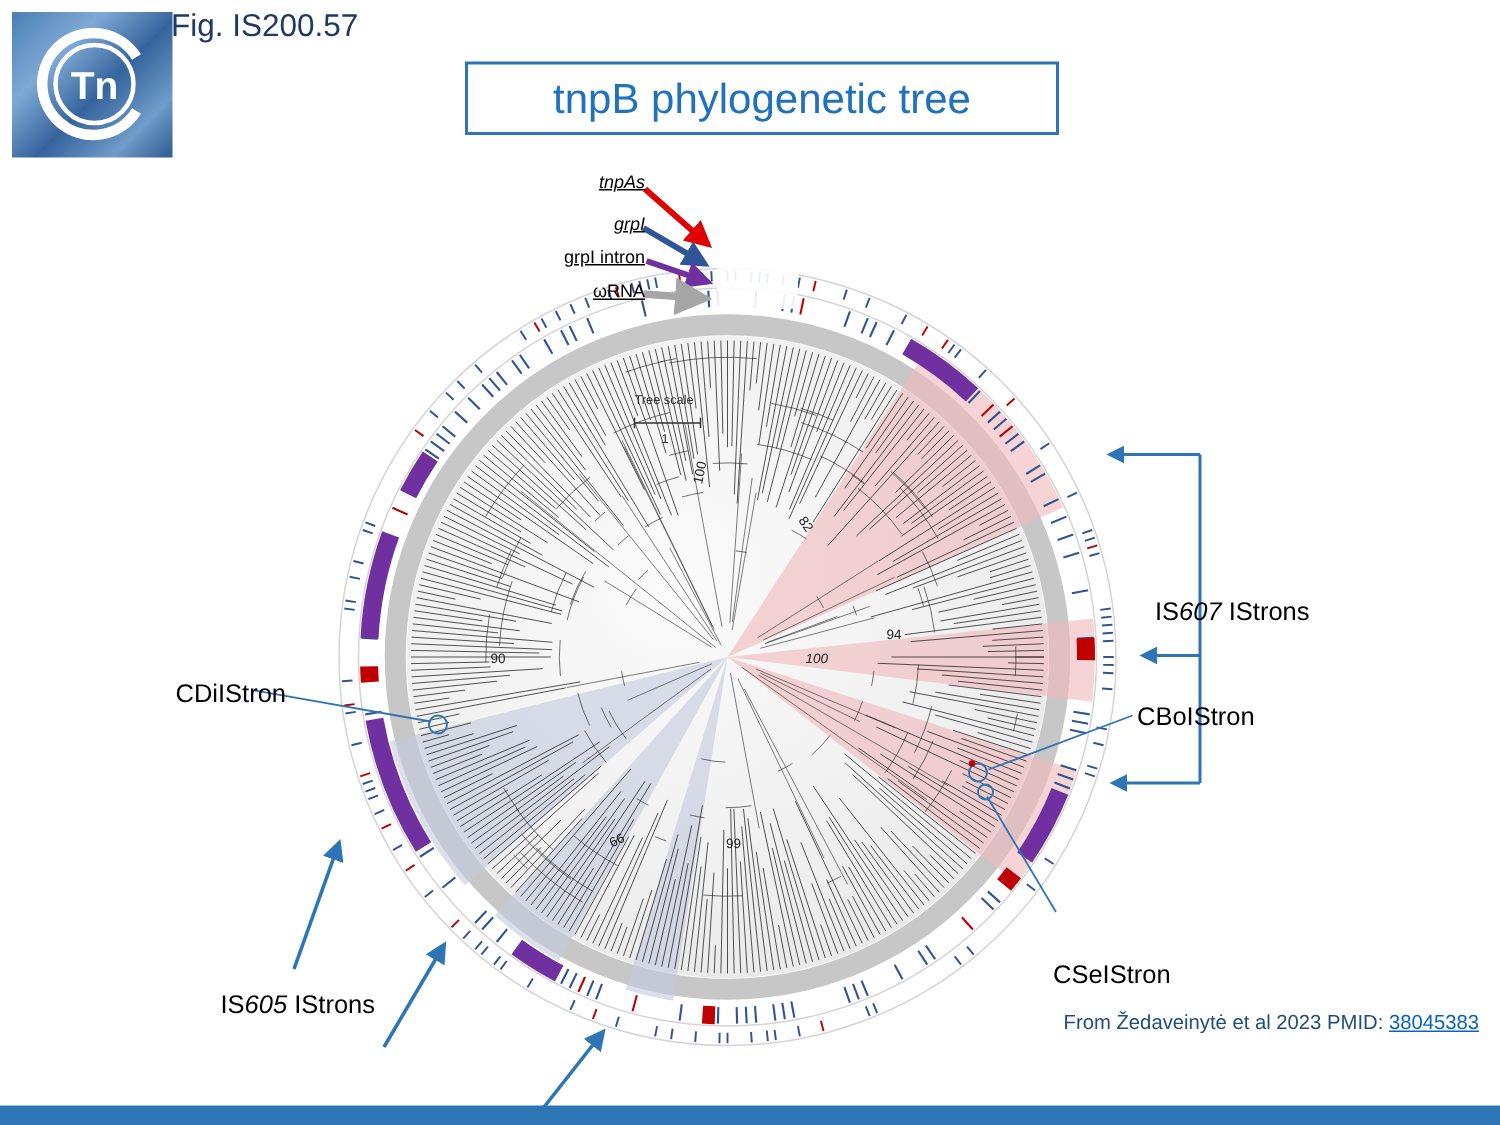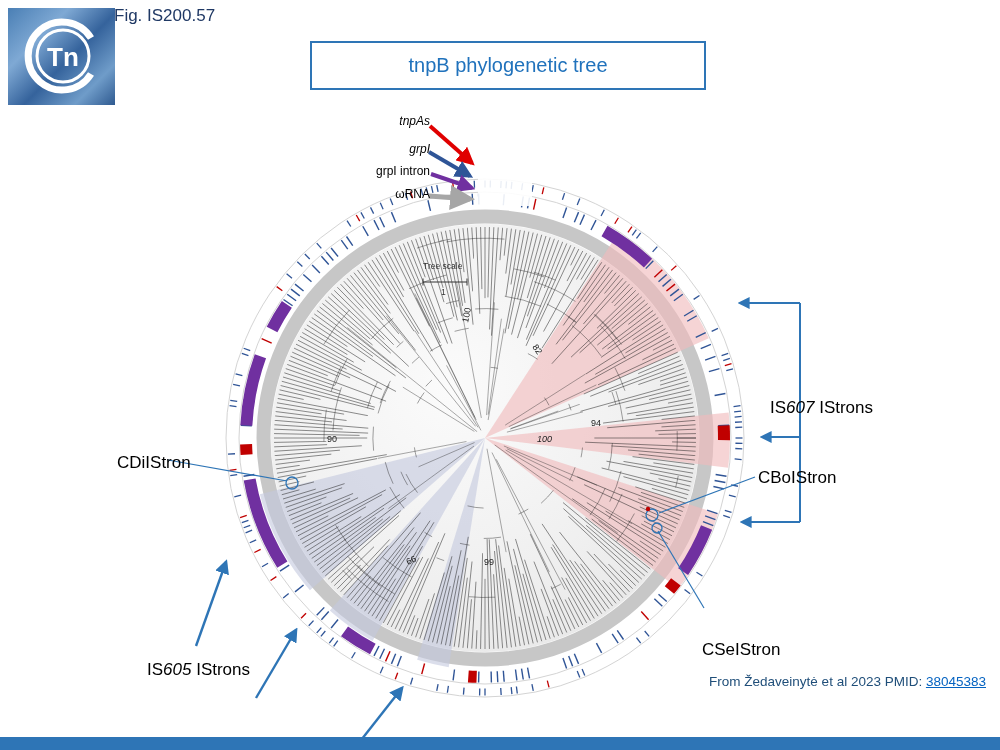--- a/index.html
+++ b/index.html
@@ -3,31 +3,31 @@
 <meta charset="utf-8">
 <style>
   html,body{margin:0;padding:0;}
   body{width:1000px;height:750px;font-family:"Liberation Sans",sans-serif;background:#fff;}
   .page{position:relative;width:1000px;height:750px;overflow:hidden;background:#fff;}
 
   .logo{position:absolute;left:8px;top:8px;width:107px;height:97px;
         background:linear-gradient(135deg,#4a7fb5 0%,#7fa9d4 30%,#35639c 55%,#6f9cc9 80%,#2f5a90 100%);}
   .logo svg{width:100%;height:100%;}
 
-  .fig-label{position:absolute;left:114px;top:6px;font-size:17px;color:#1f3864;}
+  .fig-label{position:absolute;left:114px;top:6px;font-size:21px;color:#1f3864;}
 
   .title-box{position:absolute;left:310px;top:41px;width:392px;height:45px;
              border:2px solid #2e75b6;background:#fff;display:flex;align-items:center;justify-content:center;}
-  .title-box .t{font-size:20px;color:#2072bc;text-align:right;}
+  .title-box .t{font-size:28px;color:#2072bc;text-align:right;}
 
   .tree-svg{position:absolute;left:205px;top:158px;width:560px;height:560px;}
 
   .overlay{position:absolute;left:0;top:0;width:1000px;height:750px;pointer-events:none;}
 
-  .legend-label{position:absolute;left:290px;width:140px;text-align:right;font-size:12px;color:#000;}
+  .legend-label{position:absolute;left:290px;width:140px;text-align:right;font-size:12px;color:#000;text-decoration:underline;}
   .it{font-style:italic;}
 
   .callout{position:absolute;font-size:17px;color:#000;}
 
   .group-label{position:absolute;font-size:17px;color:#000;}
 
   .attribution{position:absolute;right:14px;top:674px;font-size:13.5px;color:#1f4e79;}
   .attribution a{color:#0563c1;text-decoration:underline;pointer-events:auto;}
 
   .bottom-bar{position:absolute;left:0;bottom:0;width:1000px;height:13px;background:#2e75b6;}

